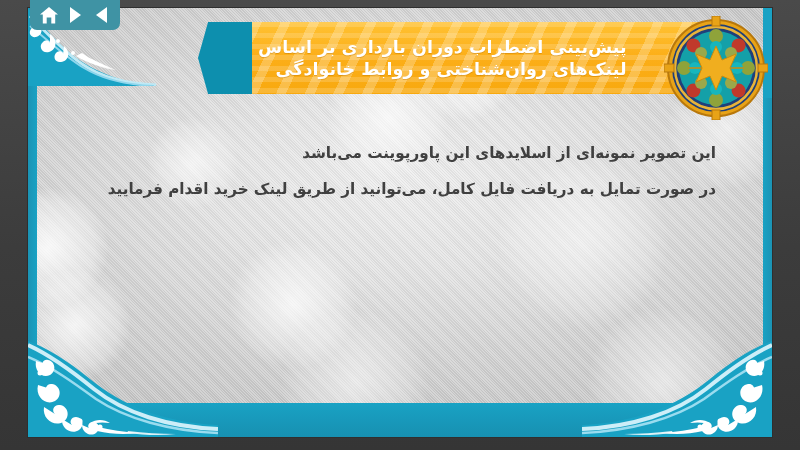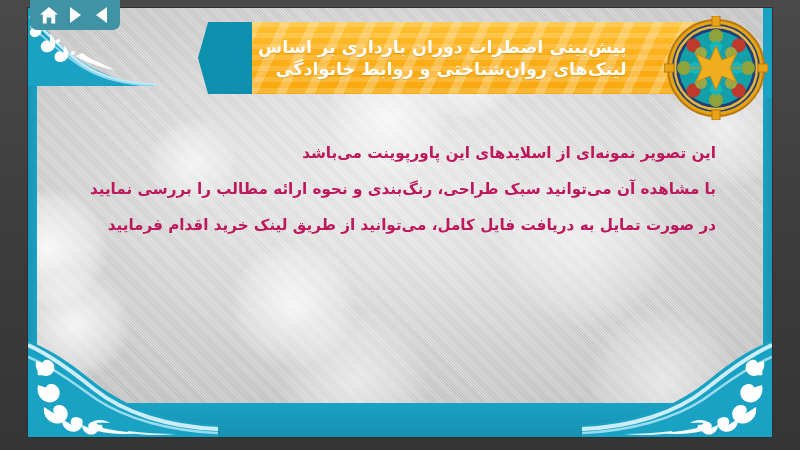--- a/index.html
+++ b/index.html
@@ -89,21 +89,21 @@
   }
   .banner-title span{display:block;}
 
   
   .mandala{position:absolute;right:-10px;top:-6px;width:104px;height:104px;}
 
   
   .body-text{
     position:absolute;left:40px;top:132px;width:648px;
     direction:rtl;text-align:right;
-    color:#be185d;font-size:15.2px;line-height:1.72;
+    color:#404040;font-size:15.2px;line-height:1.72;
     font-weight:600;
   }
   .body-text p{margin:0 0 10px 0;white-space:nowrap;}
 
   
   .navbar{
     position:absolute;left:30px;top:0;width:90px;height:30px;
     background:#3f93a4;
     border-bottom-left-radius:7px;border-bottom-right-radius:7px;
     display:flex;align-items:center;justify-content:space-between;
@@ -251,21 +251,20 @@
           <rect x="48" y="0" width="8" height="10" fill="#e8a317" stroke="#b8780c" stroke-width="1"></rect>
           <rect x="48" y="94" width="8" height="10" fill="#e8a317" stroke="#b8780c" stroke-width="1"></rect>
           <rect x="0" y="48" width="10" height="8" fill="#e8a317" stroke="#b8780c" stroke-width="1"></rect>
           <rect x="94" y="48" width="10" height="8" fill="#e8a317" stroke="#b8780c" stroke-width="1"></rect>
         </svg>
       </div>
     </div>
 
     <div class="body-text">
       <p>این تصویر نمونه‌ای از اسلایدهای این پاورپوینت می‌باشد</p>
-      <p>با مشاهده آن می‌توانید سبک طراحی، رنگ‌بندی و نحوه ارائه مطالب را بررسی نمایید</p>
       <p>در صورت تمایل به دریافت فایل کامل، می‌توانید از طریق لینک خرید اقدام فرمایید</p>
     </div>
 
   </div>
 
   <div class="navbar">
     <div class="nav-btn" title="Previous">
       <span class="tri tri-left"></span>
     </div>
     <div class="nav-btn" title="Next">

